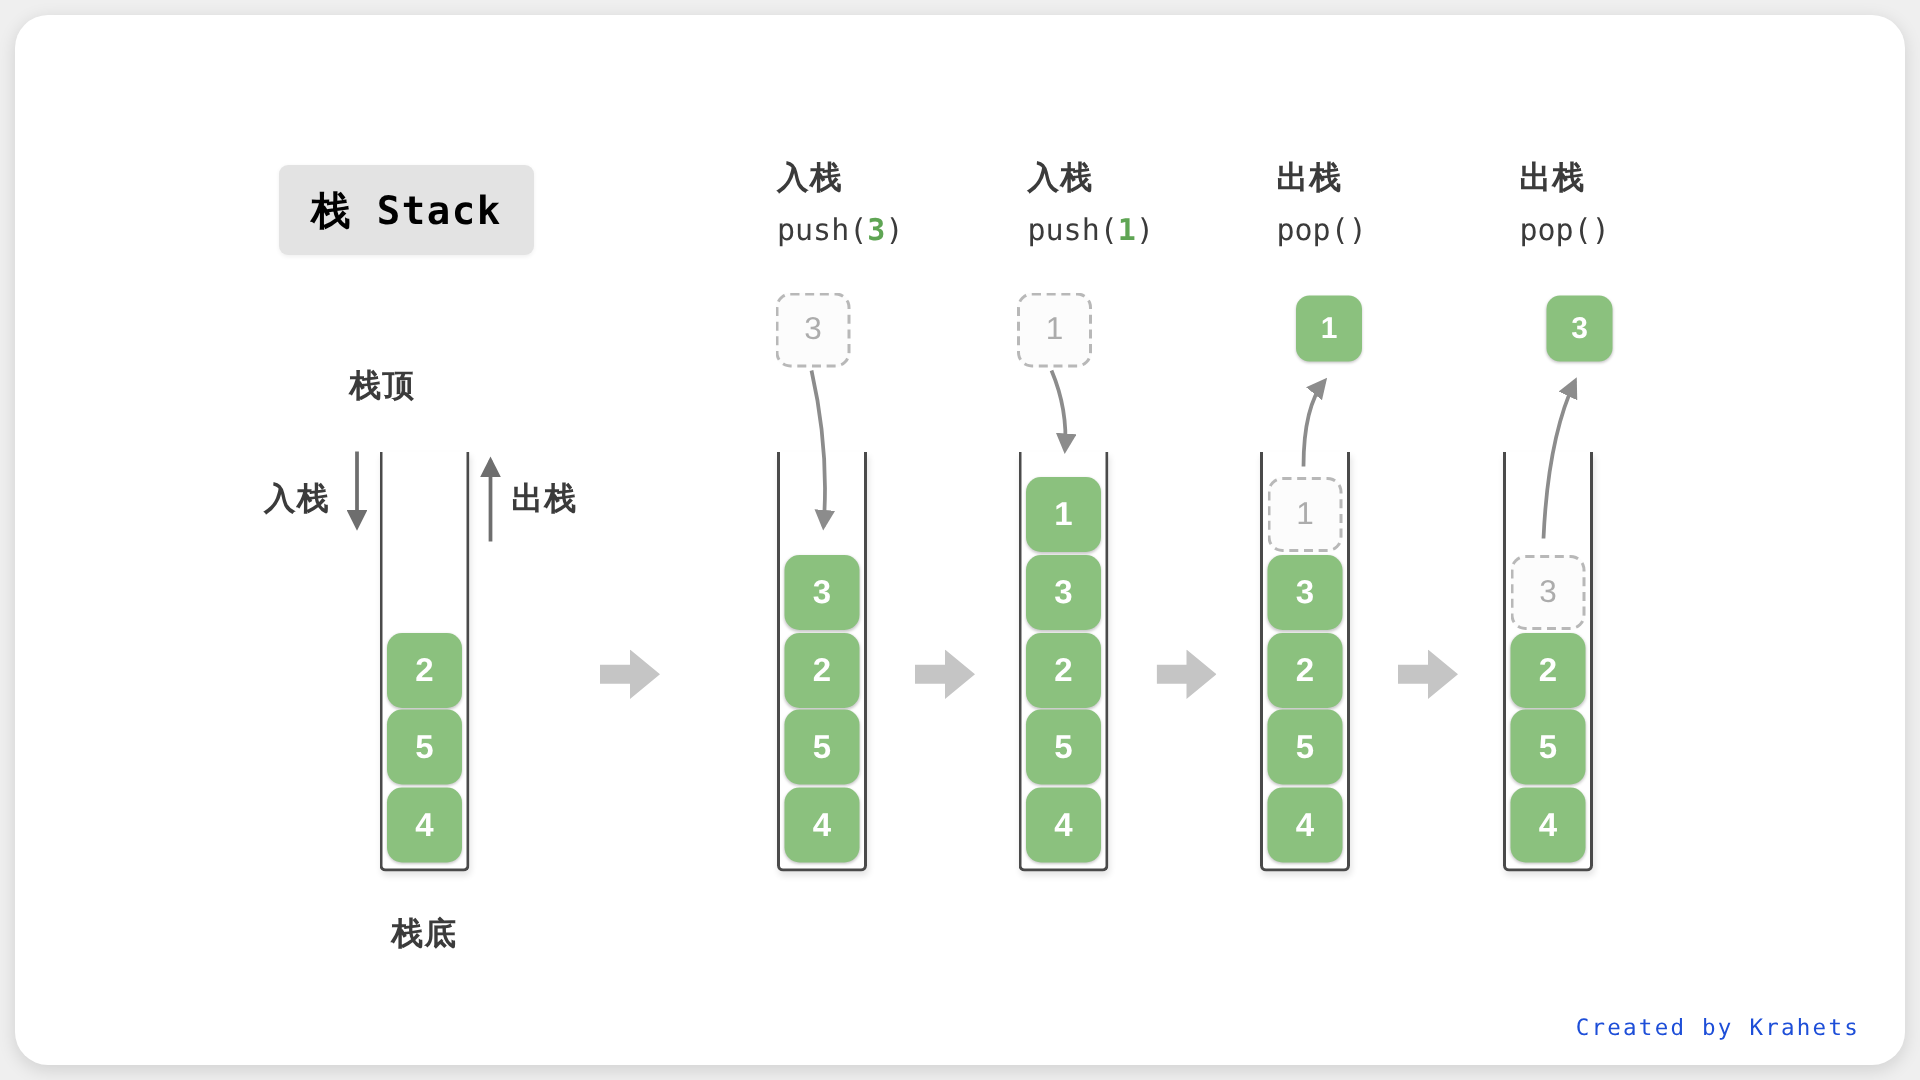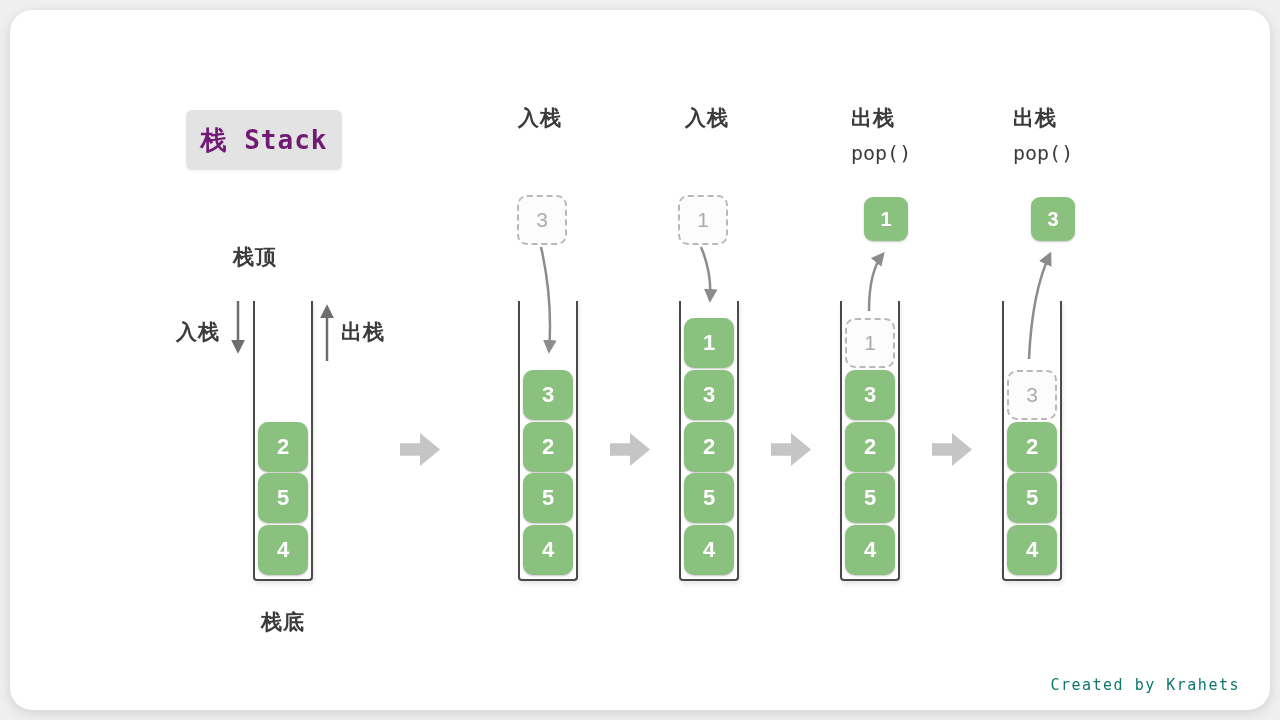--- a/index.html
+++ b/index.html
@@ -2,24 +2,24 @@
 <html><head>
 <meta charset="utf-8">
 <style>
   html,body{margin:0;padding:0;}
   body{width:1280px;height:720px;overflow:hidden;background:#EFEFEF;
        font-family:"Liberation Sans",sans-serif;}
   .canvas{position:relative;width:1280px;height:720px;background:#EFEFEF;}
   .card{position:absolute;left:10px;top:10px;width:1260px;height:700px;
         background:#fff;border-radius:22px;box-shadow:0 3px 12px rgba(0,0,0,.13);}
 
-  .title-box{position:absolute;left:186px;top:110px;width:156px;height:60px;
+  .title-box{position:absolute;left:186px;top:110px;width:170px;height:60px;
              background:#E3E3E3;border-radius:6px;display:flex;align-items:center;
              justify-content:center;font:bold 26px "DejaVu Sans Mono",monospace;
-             color:#701a75;letter-spacing:1px;box-shadow:0 1px 3px rgba(0,0,0,.06);}
+             color:#000000;letter-spacing:1px;box-shadow:0 1px 3px rgba(0,0,0,.06);}
 
   .cjk-label{position:absolute;font-weight:bold;font-size:21px;color:#3B3B3B;
              letter-spacing:1px;}
 
   .step-header{position:absolute;top:104px;width:160px;}
   .step-cn{font-weight:bold;font-size:21px;color:#3B3B3B;letter-spacing:1px;}
   .step-code{margin-top:9px;font:20px "DejaVu Sans Mono",monospace;color:#3B3B3B;}
   .step-code .arg{color:#5FA554;font-weight:bold;}
 
   .container{position:absolute;width:60px;height:280px;box-sizing:border-box;
@@ -42,43 +42,45 @@
                background:#8BC17E;color:#fff;font-weight:bold;font-size:20px;
                display:flex;align-items:center;justify-content:center;
                box-shadow:0 1px 2px rgba(0,0,0,.22);}
 
   .block-arrow{position:absolute;width:40px;height:33px;background:#C5C5C5;
                clip-path:polygon(0 31%,50% 31%,50% 0,100% 50%,50% 100%,50% 69%,0 69%);}
 
   .overlay{position:absolute;left:0;top:0;pointer-events:none;}
 
   .watermark{position:absolute;right:40px;top:676px;
-             font:15px "DejaVu Sans Mono",monospace;color:#0f766e;
+             font:15px "DejaVu Sans Mono",monospace;color:#1d4ed8;
              letter-spacing:1.5px;}
 </style>
 </head>
 <body>
 
 <div class="canvas">
   <div class="card"></div>
 
   <div class="title-box">
     <span>栈 Stack</span>
   </div>
 
   <div class="cjk-label" style="left:233px;top:243px;width:100px;text-align:left;">栈顶</div>
   <div class="cjk-label" style="left:233px;top:608px;width:100px;text-align:center;">栈底</div>
   <div class="cjk-label" style="left:176px;top:318px;">入栈</div>
   <div class="cjk-label" style="left:341px;top:318px;">出栈</div>
 
   <div class="step-header" style="left:518px;">
     <div class="step-cn">入栈</div>
+    <div class="step-code"><span>push(</span><span class="arg">3</span><span>)</span></div>
   </div>
   <div class="step-header" style="left:685px;">
     <div class="step-cn">入栈</div>
+    <div class="step-code"><span>push(</span><span class="arg">1</span><span>)</span></div>
   </div>
   <div class="step-header" style="left:851px;">
     <div class="step-cn">出栈</div>
     <div class="step-code"><span>pop(</span><span class="arg"></span><span>)</span></div>
   </div>
   <div class="step-header" style="left:1013px;">
     <div class="step-cn">出栈</div>
     <div class="step-code"><span>pop(</span><span class="arg"></span><span>)</span></div>
   </div>
 

